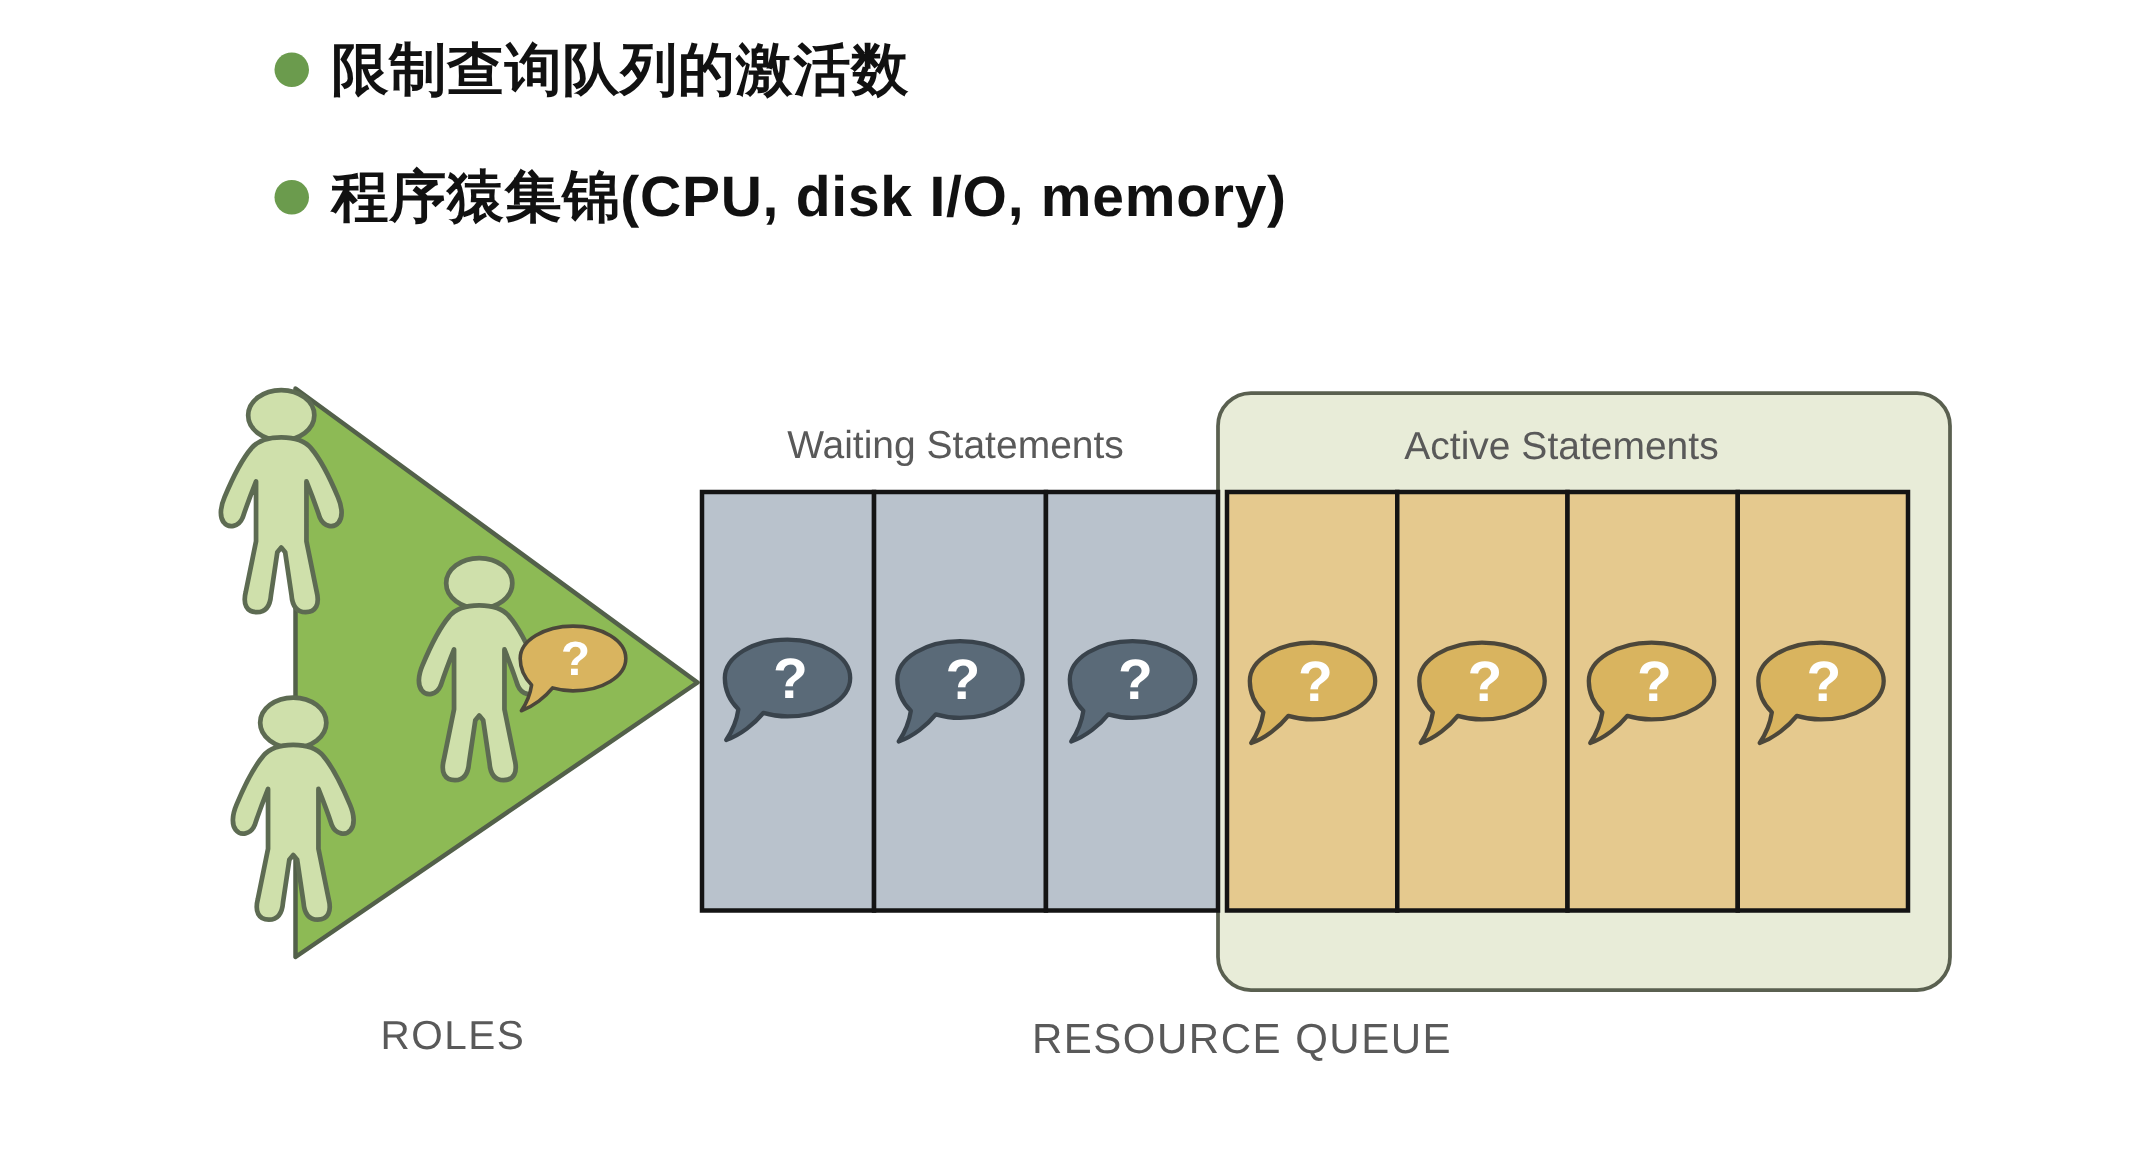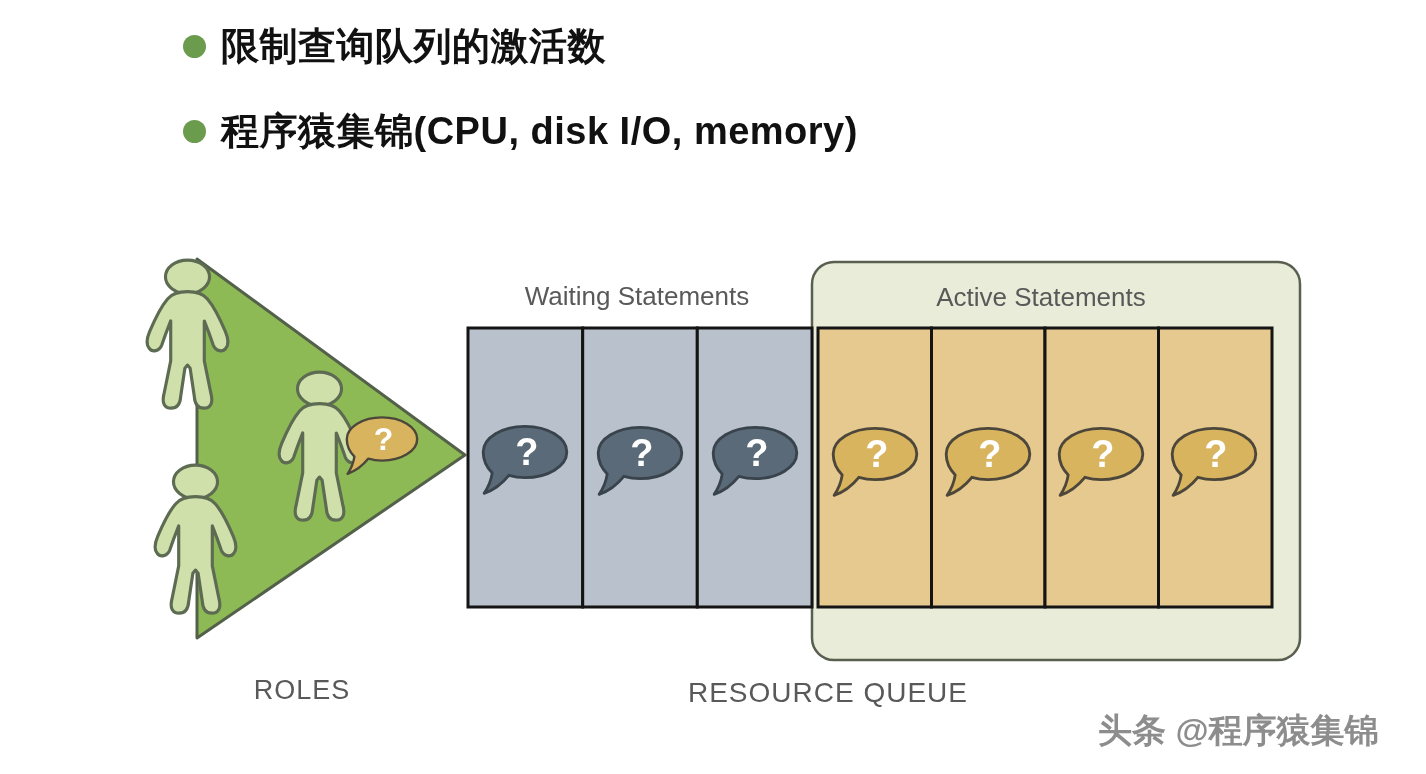--- a/index.html
+++ b/index.html
@@ -140,14 +140,13 @@
       <use class="bub-orange" href="#bubble-shape"></use>
       <text class="bub-q" x="54" y="48">?</text>
     </g>
 
     <text class="dia-label lbl-26" x="637" y="305">Waiting Statements</text>
     <text class="dia-label lbl-26" x="1041" y="306">Active Statements</text>
     <text class="dia-label lbl-27" x="302" y="699">ROLES</text>
     <text class="dia-label lbl-28" x="828" y="702">RESOURCE QUEUE</text>
   </svg>
 
-  <div class="watermark">头条 @程序猿集锦</div>
 </div>
 
 </body></html>

